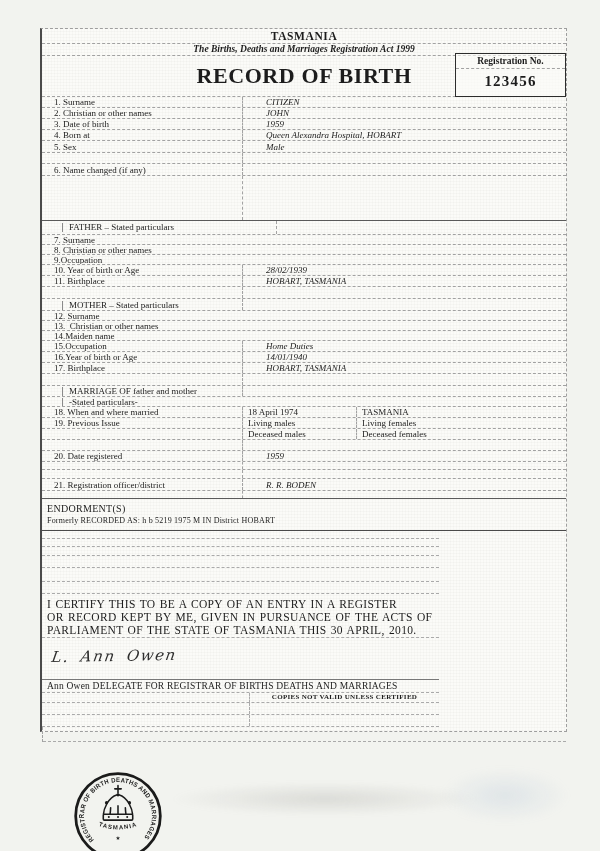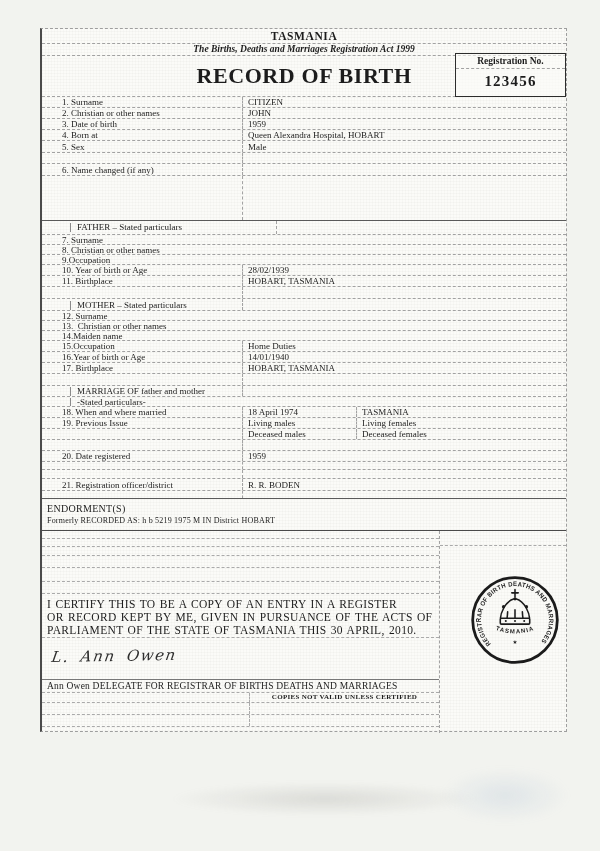--- a/index.html
+++ b/index.html
@@ -15,42 +15,42 @@
     background:#fbfbf8;
     background-image:
       repeating-linear-gradient(0deg, rgba(110,110,100,0.035) 0 1px, transparent 1px 3px),
       repeating-linear-gradient(90deg, rgba(110,110,100,0.03) 0 1px, transparent 1px 3px);
     border-left:2px solid #4a4a4a;
     border-top:1px dashed #9e9e9e;
     border-right:1px dashed #9e9e9e;
     border-bottom:1px dashed #9e9e9e;
   }
   .r{box-sizing:border-box;display:flex;border-bottom:1px dashed #a2a2a2;font-size:9px;position:relative;}
-  .lab{width:200px;padding-left:20px;box-sizing:border-box;white-space:pre;overflow:hidden;}
-  .val{flex:1;border-left:1px dashed #a2a2a2;padding-left:5px;box-sizing:border-box;white-space:pre;overflow:hidden;}
+  .lab{width:200px;padding-left:12px;box-sizing:border-box;white-space:pre;overflow:hidden;}
+  .val{flex:1;border-left:1px dashed #a2a2a2;padding-left:23px;box-sizing:border-box;white-space:pre;overflow:hidden;font-style:italic;}
   .valA{width:114px;border-left:1px dashed #a2a2a2;padding-left:5px;box-sizing:border-box;white-space:pre;overflow:hidden;}
   .valB{flex:1;border-left:1px dashed #a2a2a2;padding-left:5px;box-sizing:border-box;white-space:pre;overflow:hidden;}
   .h10{height:10px;line-height:10px;flex-direction:column;} .h11{height:11px;line-height:11px;}
   .h12{height:12px;line-height:12px;} .h14{height:14px;line-height:13px;gap:34px;}
   .h8{height:8px;} .h9{height:9px;}
   .h45{height:45px;line-height:12px;}
   .solidline{border-bottom:1px solid #5a5a5a;}
   .tick{display:inline-block;height:9px;width:0;border-left:1px solid #8a8a8a;margin:0 6px 0 8px;vertical-align:middle;}
   .row-state{box-sizing:border-box;height:15px;line-height:15px;text-align:center;font-weight:bold;font-size:11.5px;letter-spacing:0.6px;border-bottom:1px dashed #a2a2a2;}
   .row-act{box-sizing:border-box;height:12px;line-height:11px;text-align:center;font-weight:bold;font-style:italic;font-size:9.5px;border-bottom:1px dashed #a2a2a2;}
   .header-zone{box-sizing:border-box;height:41px;position:relative;border-bottom:1px dashed #a2a2a2;}
   .doc-title{position:absolute;left:0;top:0;width:100%;height:41px;line-height:40px;text-align:center;font-weight:bold;font-size:22px;letter-spacing:0.6px;}
   .regbox{position:absolute;left:413px;top:-3px;width:111px;height:44px;box-sizing:border-box;border:1.5px solid #2c2c2c;background:rgba(251,251,248,0.6);z-index:2;}
   .reglabel{height:14px;line-height:14px;text-align:center;font-weight:bold;font-size:9.5px;border-bottom:1px dashed #a2a2a2;}
   .regnum{height:26px;line-height:25px;text-align:center;font-weight:bold;font-size:15px;letter-spacing:1.2px;}
   .sectlab{font-size:9px;}
   .endors{box-sizing:border-box;height:32px;border-bottom:1px solid #4a4a4a;padding-left:5px;}
   .endt{font-size:10px;padding-top:4px;letter-spacing:0.3px;}
   .endl{font-size:8px;padding-top:2px;letter-spacing:0.2px;}
-  .bottom{box-sizing:border-box;height:202px;display:flex;}
+  .bottom{box-sizing:border-box;height:202px;display:flex;flex-direction:column;}
   .bleft{width:397px;box-sizing:border-box;}
   .bright{flex:1;border-left:1px dashed #a2a2a2;position:relative;box-sizing:border-box;}
   .strip{box-sizing:border-box;border-bottom:1px dashed #aaa;}
   .certify{box-sizing:border-box;height:44px;border-bottom:1px dashed #aaa;padding:4px 0 0 5px;font-size:11.5px;line-height:13px;letter-spacing:0.35px;word-spacing:1px;}
   .sigrow{box-sizing:border-box;height:42px;border-bottom:1px solid #787878;position:relative;}
   .sig{position:absolute;left:10px;top:9px;font-family:"DejaVu Serif",serif;font-style:italic;font-size:15px;letter-spacing:1.5px;word-spacing:5px;color:#2e2e2e;transform:skewX(-10deg) rotate(-1deg);}
   .delegate{box-sizing:border-box;height:13px;line-height:12px;border-bottom:1px dashed #aaa;padding-left:5px;font-size:9.5px;letter-spacing:0.2px;white-space:pre;}
   .copiesrow{box-sizing:border-box;height:10px;border-bottom:1px dashed #aaa;position:relative;}
   .copiescell{position:absolute;left:207px;top:0;width:190px;height:10px;line-height:9px;box-sizing:border-box;border-left:1px dashed #aaa;text-align:center;font-size:7px;font-weight:bold;letter-spacing:0.3px;}
   .emptyrow{box-sizing:border-box;height:12px;border-bottom:1px dashed #aaa;position:relative;}

